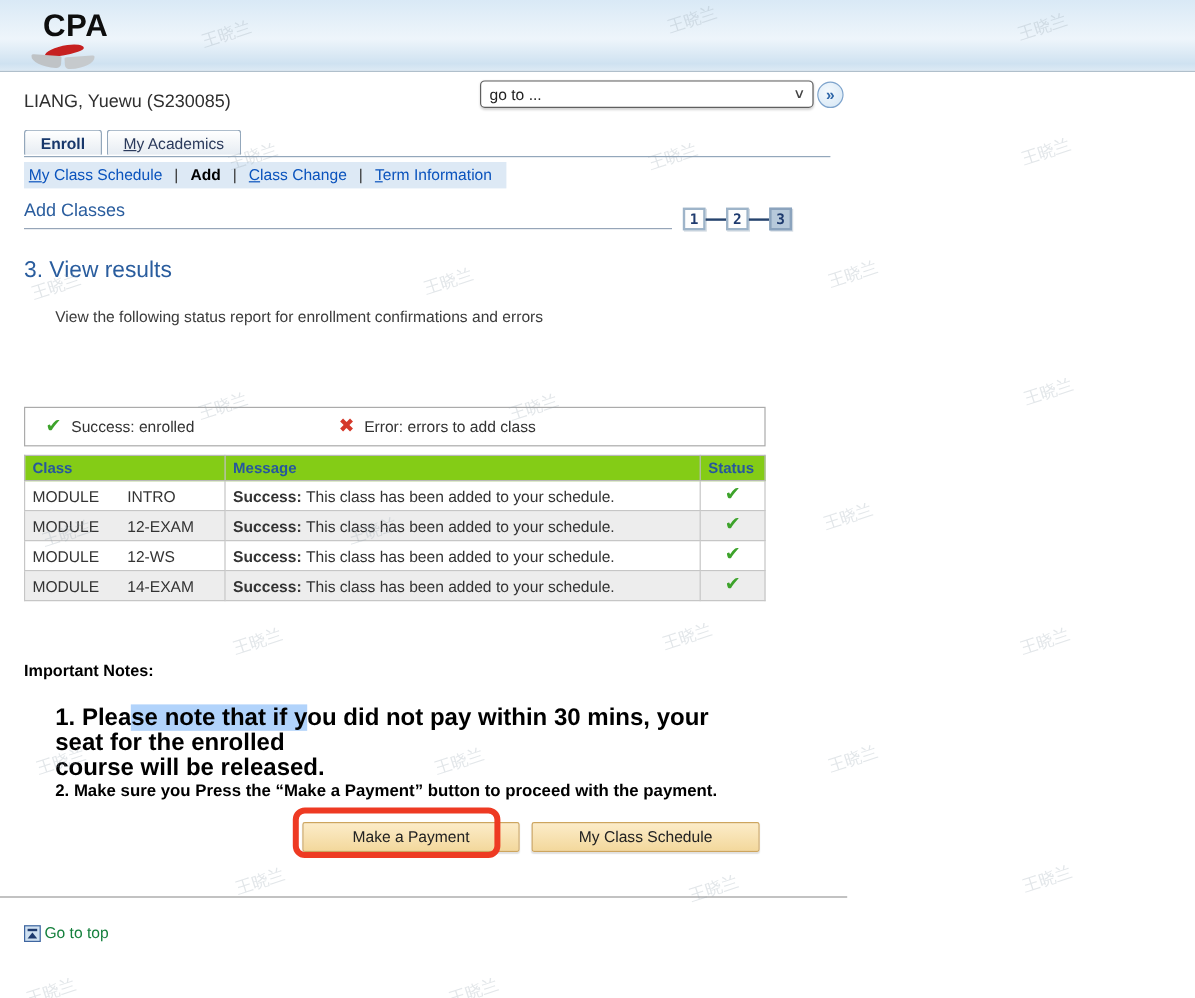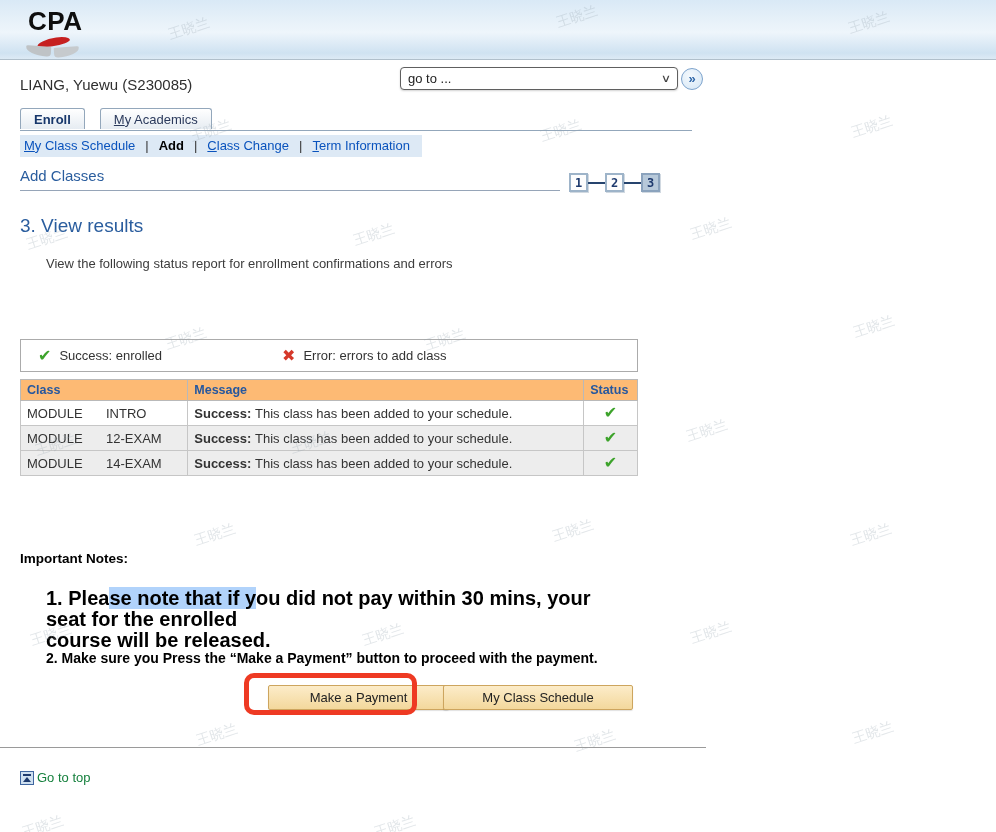--- a/index.html
+++ b/index.html
@@ -7,21 +7,21 @@
        font-family:"Liberation Sans","DejaVu Sans",sans-serif;color:#333;}
   #page{position:absolute;inset:0;}
 
   
   .wm{position:absolute;font-size:14px;color:rgba(150,166,176,0.28);
       transform:rotate(-18deg);white-space:nowrap;pointer-events:none;z-index:40;}
 
   
   .top-header{position:absolute;left:0;top:0;width:996px;height:59px;
       background:linear-gradient(180deg,#d9e9f6 0%,#e7f1f9 35%,#eef5fb 55%,#cfe2f1 90%,#ddeaf5 100%);
-      border-bottom:1px solid #b0bfcb;}
+      border-bottom:1px solid #b0bfcb;text-align:center;}
   .logo{position:absolute;left:28px;top:8px;width:70px;height:50px;}
   .logo-text{font-size:26px;font-weight:bold;color:#0e0e0e;line-height:1;letter-spacing:0.5px;}
   .swoosh{position:absolute;left:9px;top:30px;width:33px;height:8px;background:#c62020;
       border-radius:60% 40% 55% 45%/75% 55% 45% 25%;transform:rotate(-9deg);}
   .wingL{position:absolute;left:-2px;top:38px;width:25px;height:10px;background:#bfc3c6;
       border-radius:10% 10% 20% 100%/10% 10% 40% 100%;transform:rotate(4deg);}
   .wingR{position:absolute;left:26px;top:39px;width:25px;height:10px;background:#c6cacd;
       border-radius:10% 10% 100% 20%/10% 10% 100% 40%;transform:rotate(-4deg);}
 
   
@@ -32,21 +32,21 @@
       font-size:13px;color:#222;box-shadow:0 1px 2px rgba(0,0,0,.18);cursor:default;}
   .goto-chevron{font-size:11px;color:#444;transform:scaleX(1.3);}
   .go-btn{width:20px;height:20px;margin-left:3px;border-radius:50%;border:1px solid #7da3cc;
       background:radial-gradient(circle at 40% 35%,#f4f9fd,#d4e6f5);color:#2e66a8;
       font-size:13px;font-weight:bold;display:flex;align-items:center;justify-content:center;cursor:pointer;}
 
   
   .tabs{position:absolute;left:20px;top:108px;display:flex;align-items:flex-end;z-index:3;}
   .tab{height:20px;display:flex;align-items:center;padding:0 13px;border:1px solid #93a7bb;
       border-bottom:none;border-radius:3px 3px 0 0;background:linear-gradient(#ffffff,#e6ecf2);
-      font-size:13px;margin-right:15px;cursor:pointer;}
+      font-size:13px;margin-right:4px;cursor:pointer;}
   .tab.active{font-weight:bold;color:#17376b;}
   .tab.inactive{color:#2b3a5c;}
   .tabline{position:absolute;left:20px;top:130px;width:672px;border-top:1px solid #93a7bb;}
 
   
   .subnav{position:absolute;left:20px;top:135px;background:#dde9f5;padding:3px 12px 4px 4px;
       font-size:13px;display:flex;align-items:center;}
   .subnav a{color:#0a53bd;text-decoration:none;cursor:pointer;}
   .subnav a.active{color:#000;font-weight:bold;}
   .subnav .sep{margin:0 10px;color:#333;}
@@ -71,41 +71,41 @@
       display:flex;align-items:center;font-size:13px;color:#333;background:#fff;}
   .legend-item{display:flex;align-items:center;gap:8px;}
   .legend-item.first{margin-left:17px;}
   .legend-item.second{margin-left:120px;}
   .check-icon{color:#3da32b;font-size:16px;font-weight:bold;line-height:1;}
   .x-icon{color:#d5382a;font-size:16px;font-weight:bold;line-height:1;}
 
   
   table.results{position:absolute;left:20px;top:379px;width:618px;border-collapse:collapse;
       font-size:13px;background:#fff;}
-  table.results th{background:#fdba74;color:#26579e;font-weight:bold;text-align:left;
+  table.results th{background:#84cc16;color:#26579e;font-weight:bold;text-align:left;
       border:1px solid #b9b9b9;padding:3px 6px;font-size:12.5px;}
   table.results td{border:1px solid #c6c6c6;padding:4px 6px;color:#333;}
   table.results tr.even td{background:#ededed;}
   .col-class{width:158px;}.col-msg{width:399px;margin-left:40px;}.col-status{width:41px;}
   td .subj{display:inline-block;width:79px;}
   td.status{text-align:center;}
 
   
   .notes-heading{position:absolute;left:20px;top:551px;font-size:13.5px;font-weight:bold;color:#000;}
   .note1{position:absolute;left:46px;top:588px;width:560px;font-size:20px;font-weight:bold;
       color:#000;line-height:21px;}
   .note1 .sel{background:#b1d3fb;}
   .note2{position:absolute;left:46px;top:650px;width:660px;font-size:14px;font-weight:bold;color:#000;}
 
   
   .btn{position:absolute;height:25px;background:linear-gradient(#fcecc9,#f3d89c);
       border:1px solid #cda55e;border-radius:2px;font-size:13px;color:#222;
       display:flex;align-items:center;justify-content:center;cursor:pointer;
       font-family:"Liberation Sans","DejaVu Sans",sans-serif;box-shadow:0 1px 1px rgba(0,0,0,.12);}
-  .btn-pay{left:268px;top:685px;width:181px;}
+  .btn-pay{left:252px;top:685px;width:181px;}
   .btn-schedule{left:443px;top:685px;width:190px;}
   .red-annot{position:absolute;left:244px;top:673px;width:163px;height:32px;
       border:5px solid #ee3a23;border-radius:10px;z-index:10;pointer-events:none;}
 
   
   .hr-bottom{position:absolute;left:0;top:747px;width:706px;border-top:1px solid #9a9a9a;}
   .go-top{position:absolute;left:20px;top:770px;display:flex;align-items:center;gap:3px;cursor:pointer;}
   .top-icon{width:14px;height:14px;border:1px solid #3f66a0;background:#cfe0f0;
       display:flex;flex-direction:column;align-items:center;justify-content:center;box-sizing:border-box;}
   .top-icon .bar{width:8px;height:2px;background:#1e3a6e;margin-bottom:1px;}
@@ -223,20 +223,25 @@
         <tr class="odd">
           <td><span class="subj">MODULE</span><span>INTRO</span></td>
           <td><b>Success: </b>This class has been added to your schedule.</td>
           <td class="status"><span class="check-icon">✔</span></td>
         </tr>
         <tr class="even">
           <td><span class="subj">MODULE</span><span>12-EXAM</span></td>
           <td><b>Success: </b>This class has been added to your schedule.</td>
           <td class="status"><span class="check-icon">✔</span></td>
         </tr>
+        <tr class="odd">
+          <td><span class="subj">MODULE</span><span>12-WS</span></td>
+          <td><b>Success: </b>This class has been added to your schedule.</td>
+          <td class="status"><span class="check-icon">✔</span></td>
+        </tr>
         <tr class="even">
           <td><span class="subj">MODULE</span><span>14-EXAM</span></td>
           <td><b>Success: </b>This class has been added to your schedule.</td>
           <td class="status"><span class="check-icon">✔</span></td>
         </tr>
       </tbody>
   </table>
 
   <div class="notes-heading">Important Notes:</div>
 

